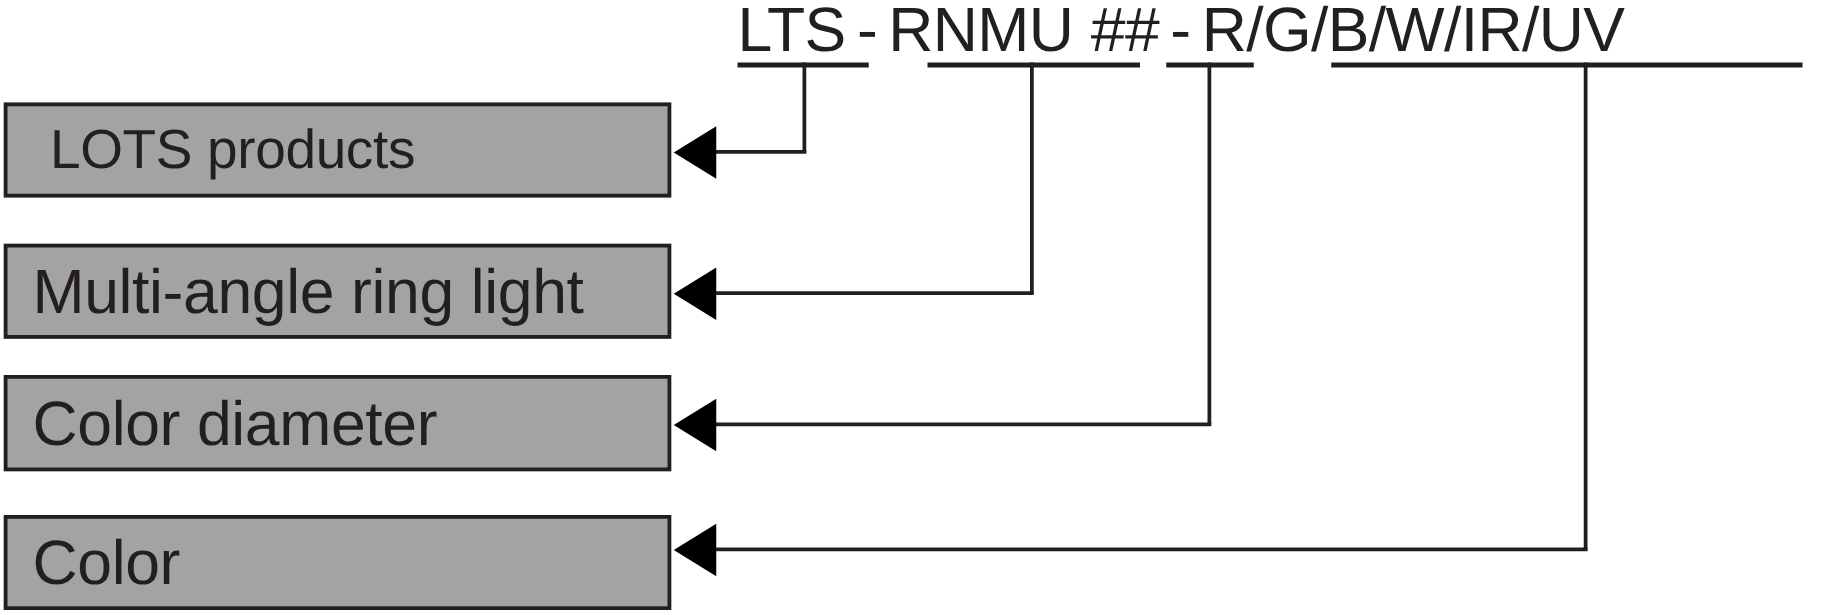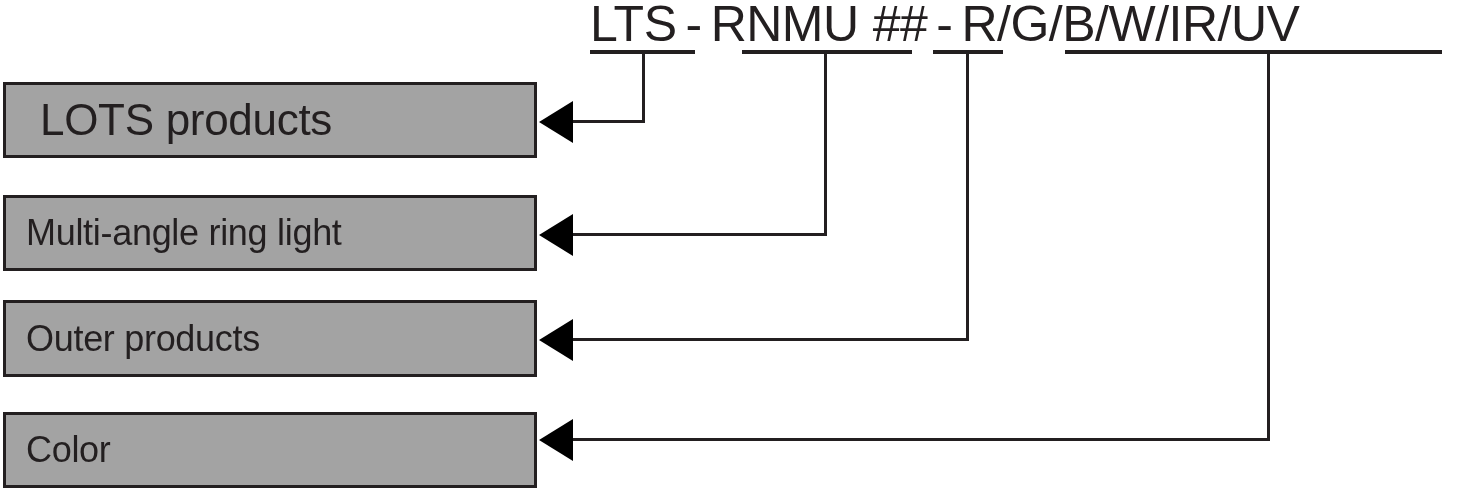--- a/index.html
+++ b/index.html
@@ -77,21 +77,21 @@
     display: flex;
     align-items: center;
   }
   .label-text {
     color: #231f20;
     white-space: nowrap;
     padding-left: 34px;
     letter-spacing: -0.3px;
   }
   .size-a { font-size: 44px; }
-  .size-b { font-size: 36px; padding-left: 20px; }
+  .size-b { font-size: 50px; padding-left: 20px; }
 </style>
 </head>
 <body>
 
 <div id="canvas">
 
   <div class="code-line">
     <span class="code-seg">LTS</span>
     <span class="code-sep">-</span>
     <span class="code-seg">RNMU</span>
@@ -123,20 +123,20 @@
 
   <div class="label-box" style="left:3px; top:82px; width:534px; height:76px;">
     <span class="label-text size-a">LOTS products</span>
   </div>
 
   <div class="label-box" style="left:3px; top:195px; width:534px; height:76px;">
     <span class="label-text size-b">Multi-angle ring light</span>
   </div>
 
   <div class="label-box" style="left:3px; top:300px; width:534px; height:77px;">
-    <span class="label-text size-b">Outer products</span>
+    <span class="label-text size-b">Color diameter</span>
   </div>
 
   <div class="label-box" style="left:3px; top:412px; width:534px; height:76px;">
     <span class="label-text size-b">Color</span>
   </div>
 
 </div>
 
 </body></html>

